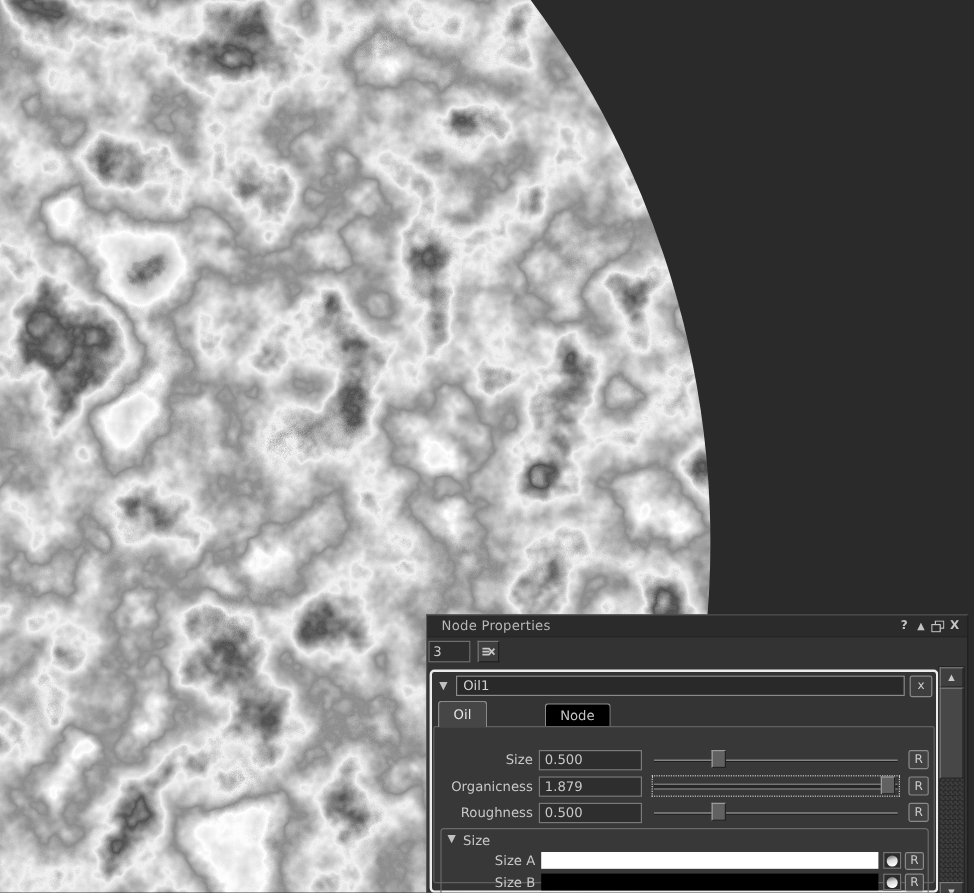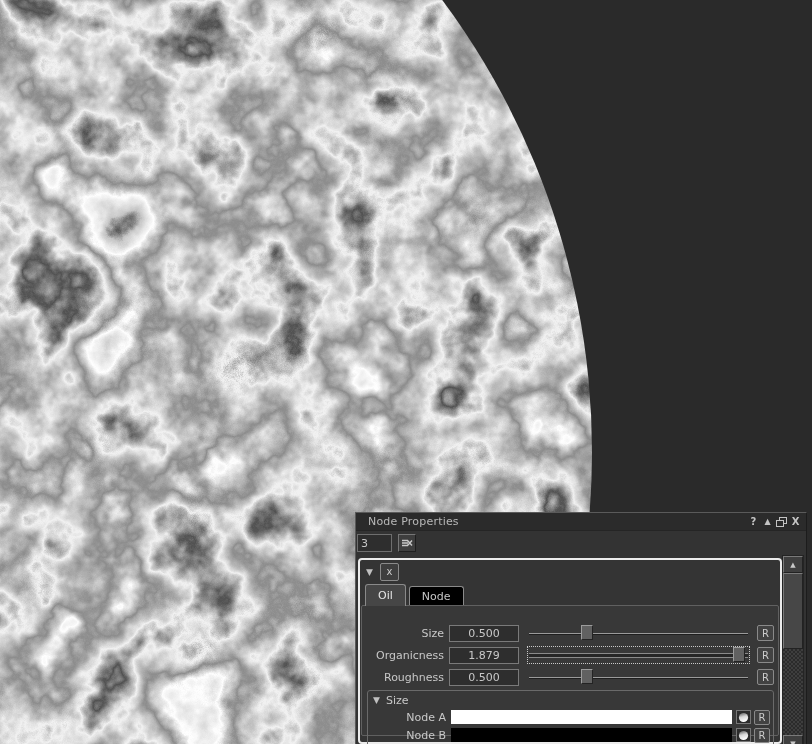--- a/index.html
+++ b/index.html
@@ -38,34 +38,34 @@
     position:absolute;left:2px;top:45px;width:424px;height:186px;
     border:2px solid #ececec;border-radius:4px;background:#343434;box-sizing:border-box;
   }
   .header-row{display:flex;align-items:center;gap:4px;padding:2px 3px 0 3px;height:21px;box-sizing:border-box;}
   .collapse-btn{color:#c0c0c0;font-size:9px;width:13px;text-align:center;flex:none;}
   .name-field{flex:1;height:17px;background:#292929;border:1px solid #8a8a8a;color:#d2d2d2;
     font:11px "DejaVu Sans","Liberation Sans",sans-serif;padding:0 5px;box-sizing:border-box;}
   .node-close{width:17px;height:16px;background:#3e3e3e;border:1px solid #8a8a8a;border-radius:2px;
     color:#cccccc;font-size:10px;display:flex;align-items:center;justify-content:center;flex:none;}
 
-  .tabbar{display:flex;align-items:flex-end;padding-left:5px;height:24px;position:relative;z-index:2;}
+  .tabbar{display:flex;align-items:flex-end;padding-left:5px;height:24px;position:relative;z-index:2;gap:45px;}
   .tab{padding:0 12px;font-size:11px;color:#c6c6c6;border:1px solid #8a8a8a;border-bottom:none;
     border-radius:3px 3px 0 0;background:#000000;margin-right:3px;height:19px;
     display:flex;align-items:center;box-sizing:border-box;}
   .tab.active{background:#464646;color:#e6e6e6;height:22px;margin-bottom:-1px;}
 
   .tab-content{position:relative;margin:0 1px;border:1px solid #606060;border-radius:2px;
     height:131px;box-sizing:border-box;padding-top:16px;background:#383838;}
 
   .param-row{display:flex;align-items:center;height:22px;padding-right:4px;}
   .param-label{width:82px;text-align:right;padding-right:5px;color:#c8c8c8;flex:none;}
-  .param-input{width:70px;height:17px;background:#2e2e2e;border:1px solid #7a7a7a;
+  .param-input{width:86px;height:17px;background:#2e2e2e;border:1px solid #7a7a7a;
     color:#c8c8c8;font:11px "DejaVu Sans","Liberation Sans",sans-serif;
-    padding:0 4px;box-sizing:border-box;flex:none;text-align:center;}
+    padding:0 4px;box-sizing:border-box;flex:none;}
   .slider{flex:1;position:relative;height:18px;margin:0 7px 0 8px;}
   .slider .track{position:absolute;left:2px;right:2px;top:9px;height:1px;background:#9a9a9a;
     box-shadow:0 1px 0 #1e1e1e;}
   .slider .handle{position:absolute;top:1px;width:12px;height:15px;background:#616161;
     border:1px solid;border-color:#9c9c9c #232323 #232323 #9c9c9c;
     box-sizing:border-box;margin-left:-6px;}
   .slider.focused{outline:1px dotted #c8c8c8;outline-offset:-1px;}
   .slider.focused .track{top:7px;height:3px;background:#262626;
     border-top:1px solid #8a8a8a;border-bottom:1px solid #8a8a8a;box-shadow:none;}
   .reset-btn{width:17px;height:16px;flex:none;background:#424242;border:1px solid #8a8a8a;
@@ -149,20 +149,21 @@
         <path d="M1 2.5h6M1 5h6M1 7.5h6" stroke="#c8c8c8" stroke-width="1.4" fill="none"></path>
         <path d="M6.5 2.5l4.5 5M11 2.5l-4.5 5" stroke="#c8c8c8" stroke-width="1.4" fill="none"></path>
       </svg>
     </span>
   </div>
 
   <div class="node-container">
 
     <div class="header-row">
       <span class="collapse-btn">▼</span>
+      <input class="name-field" value="Oil1" style="">
       <span class="node-close">x</span>
     </div>
 
     <div class="tabbar">
       <span class="tab active">Oil</span>
       <span class="tab">Node</span>
     </div>
 
     <div class="tab-content">
 
@@ -196,32 +197,32 @@
         <span class="reset-btn">R</span>
       </div>
 
       <div class="color-group">
         <div class="group-header">
           <span class="group-collapse">▼</span>
           <span>Size</span>
         </div>
 
         <div class="color-row">
-          <span class="color-label">Node A</span>
+          <span class="color-label">Size A</span>
           <span class="swatch" style="background: rgb(255, 255, 255);"></span>
           <span class="picker-btn">
             <svg width="11" height="11" viewBox="0 0 11 11">
               <circle cx="5.5" cy="5.5" r="4.6" fill="url(#ballGrad)"></circle>
             </svg>
           </span>
           <span class="reset-btn small-reset">R</span>
         </div>
 
         <div class="color-row">
-          <span class="color-label">Node B</span>
+          <span class="color-label">Size B</span>
           <span class="swatch" style="background: rgb(0, 0, 0);"></span>
           <span class="picker-btn">
             <svg width="11" height="11" viewBox="0 0 11 11">
               <circle cx="5.5" cy="5.5" r="4.6" fill="url(#ballGrad)"></circle>
             </svg>
           </span>
           <span class="reset-btn small-reset">R</span>
         </div>
       </div>
 

